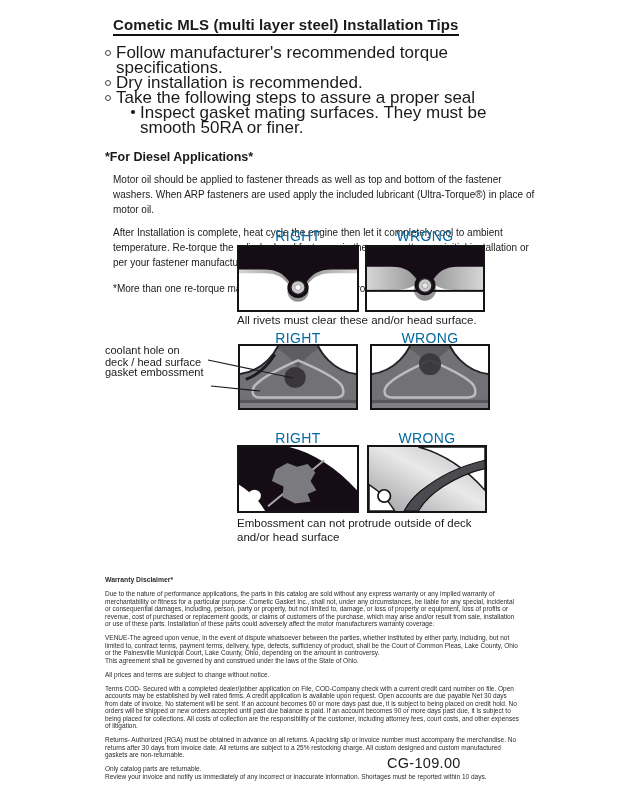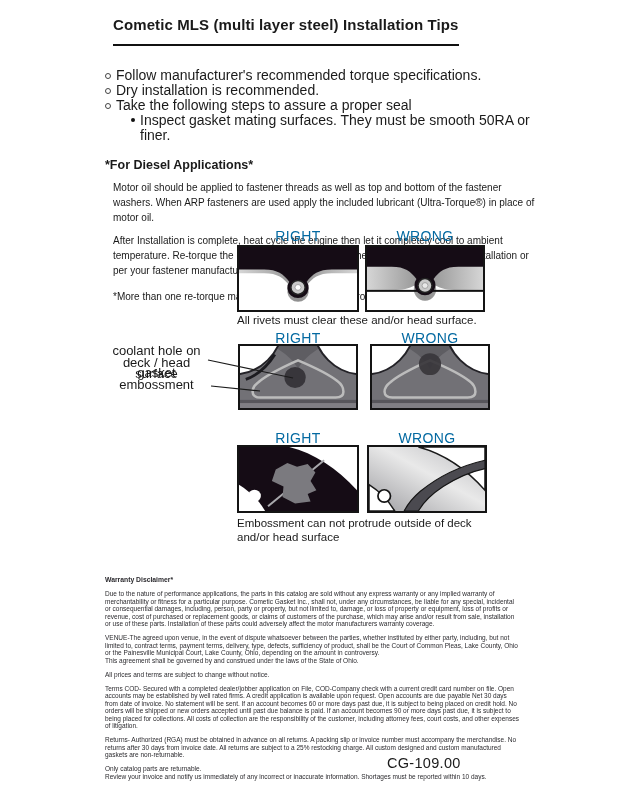--- a/index.html
+++ b/index.html
@@ -4,38 +4,38 @@
 <style>
   html,body{margin:0;padding:0;background:#ffffff;}
   .page{
     position:relative;width:618px;height:800px;background:#fff;overflow:hidden;
     font-family:"Liberation Sans",sans-serif;color:#1a1a1a;
   }
   
   .content{position:absolute;left:105px;top:16px;width:432px;}
   .title{
     display:inline-block;margin-left:8px;font-size:15px;font-weight:bold;
-    border-bottom:2px solid #111;padding-bottom:11px;letter-spacing:.1px;
+    border-bottom:2px solid #111;padding-bottom:1px;letter-spacing:.1px;
   }
-  .bullets{margin-top:22px;font-size:14px;line-height:15px;}
+  .bullets{margin-top:9px;font-size:17px;line-height:15px;}
   .b-row{display:flex;align-items:flex-start;}
   .b-row.sub{margin-left:26px;}
   .ob{flex:0 0 auto;width:4px;height:4px;border:1px solid #444;border-radius:50%;margin:5px 5px 0 0;}
   .fb{flex:0 0 auto;width:4px;height:4px;background:#111;border-radius:50%;margin:5px 5px 0 0;}
   .diesel-h{margin-top:15px;font-size:12.5px;font-weight:bold;}
   .para{margin-top:8px;margin-left:8px;font-size:10px;line-height:15px;width:424px;}
   .para.last{margin-top:11px;}
   
   .dg-h{position:absolute;font-size:14px;letter-spacing:.4px;color:#0369a1;text-align:center;}
   .panel{position:absolute;border:2.5px solid #141414;box-sizing:border-box;background:#fff;}
   .panel svg{display:block;width:100%;height:100%;}
   .caption{position:absolute;font-size:11.5px;line-height:13.5px;color:#1a1a1a;}
   .dg-label{
-    position:absolute;left:105px;width:103px;text-align:center;
-    font-size:13px;line-height:11.5px;color:#1a1a1a;
+    position:absolute;left:105px;width:103px;text-align:left;
+    font-size:11px;line-height:11.5px;color:#1a1a1a;
   }
   .leader{position:absolute;left:105px;top:340px;pointer-events:none;}
   
   .disclaimer{position:absolute;left:105px;top:576px;width:416px;color:#2b2a2e;}
   .disc-h{font-size:6.8px;font-weight:bold;margin-bottom:7px;}
   .disc-p{font-size:6.5px;line-height:7.5px;margin-bottom:6.5px;}
   .disc-p .cont{display:block;}
   .page-num{position:absolute;left:387px;top:755px;font-size:14.5px;letter-spacing:.3px;color:#1a1a1a;}
 </style>
 </head>

